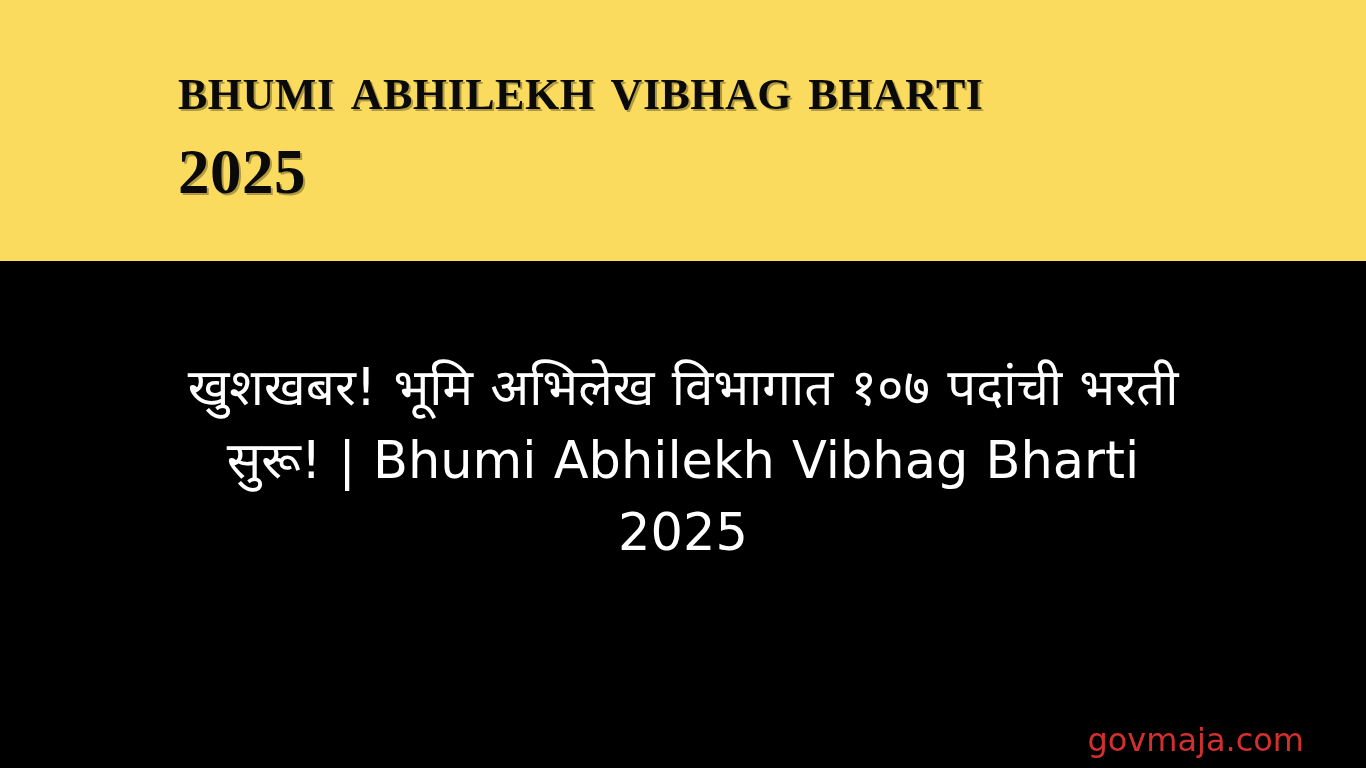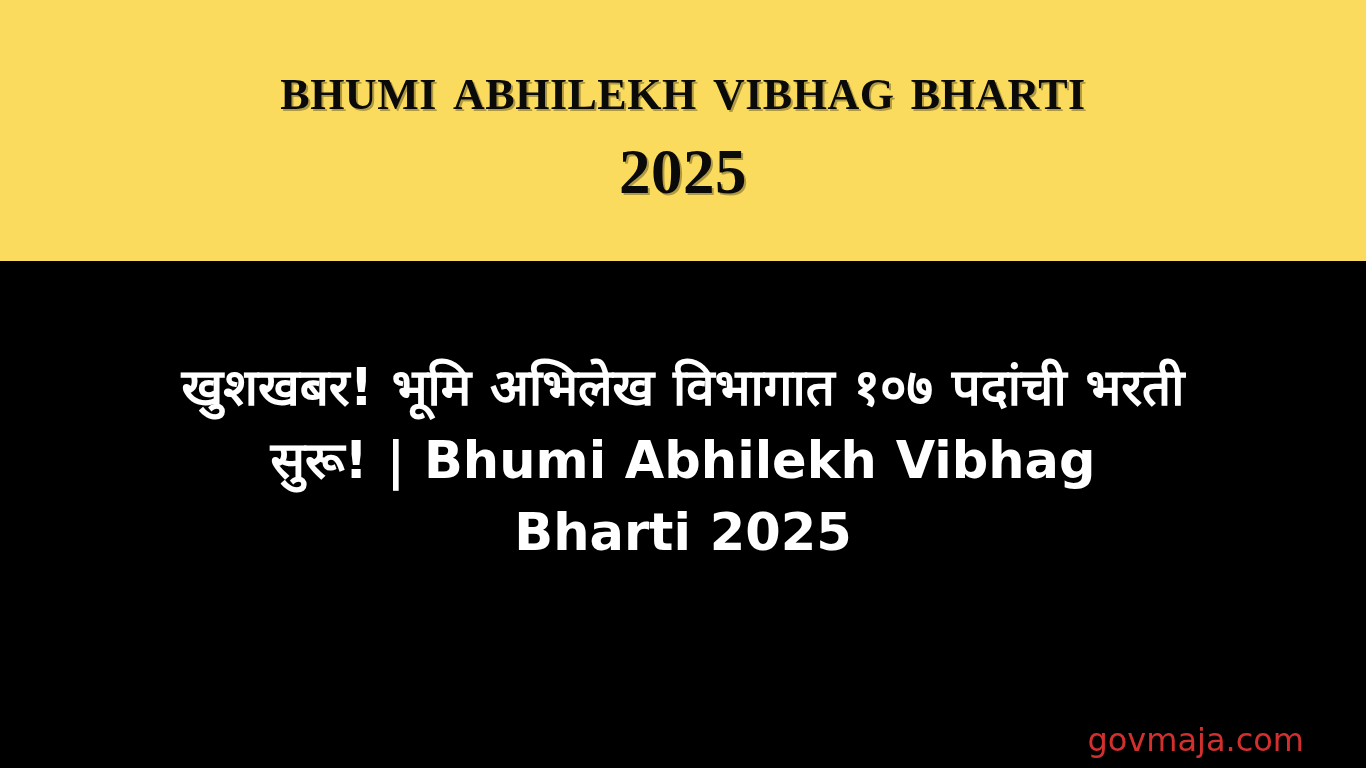--- a/index.html
+++ b/index.html
@@ -33,21 +33,21 @@
     box-sizing: border-box;
     display: flex;
     align-items: center;
     justify-content: center;
   }
 
   #banner-title {
     width: 1010px;
     margin: 0;
     padding: 0;
-    text-align: center;
+    text-align: left;
     color: #0A0A0A;
     font-family: "Liberation Serif", "DejaVu Serif", serif;
     font-weight: bold;
     font-size: 63px;
     line-height: 1.32;
     font-variant: small-caps;
     text-transform: lowercase;
     letter-spacing: 0.5px;
     text-shadow: 2px 2px 0 rgba(0,0,0,0.30);
     white-space: pre-line;
@@ -74,21 +74,21 @@
     justify-content: center;
   }
 
   #headline {
     width: 1010px;
     margin: 0;
     padding: 0;
     text-align: center;
     color: #FFFFFF;
     font-family: "DejaVu Sans", "Liberation Sans", sans-serif;
-    font-weight: 700;
+    font-weight: 400;
     font-size: 51px;
     line-height: 1.42;
     letter-spacing: 0px;
     word-spacing: 1px;
   }
 
   
   #watermark {
     position: absolute;
     right: 62px;

